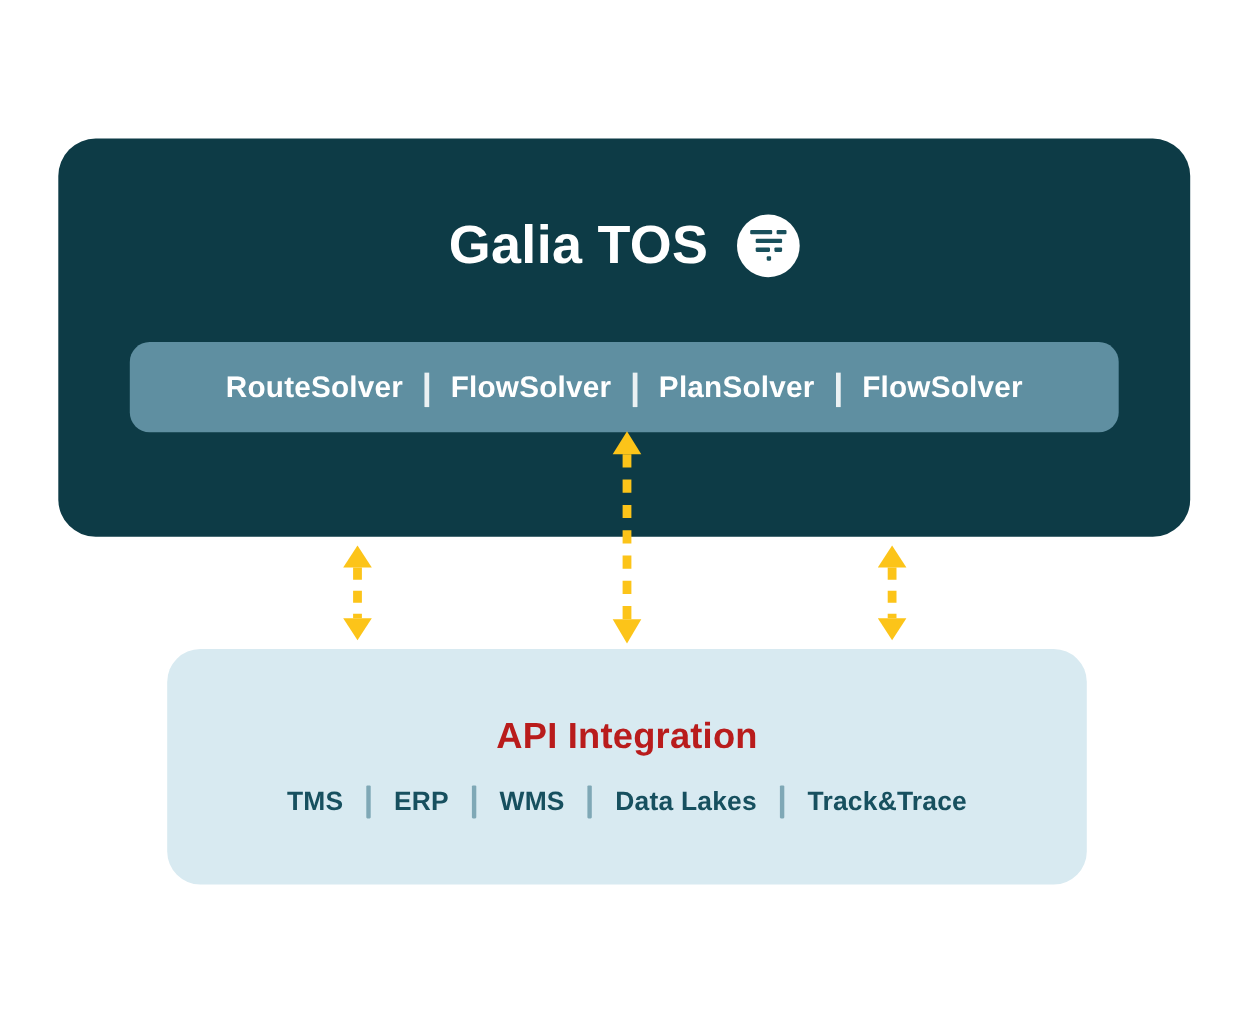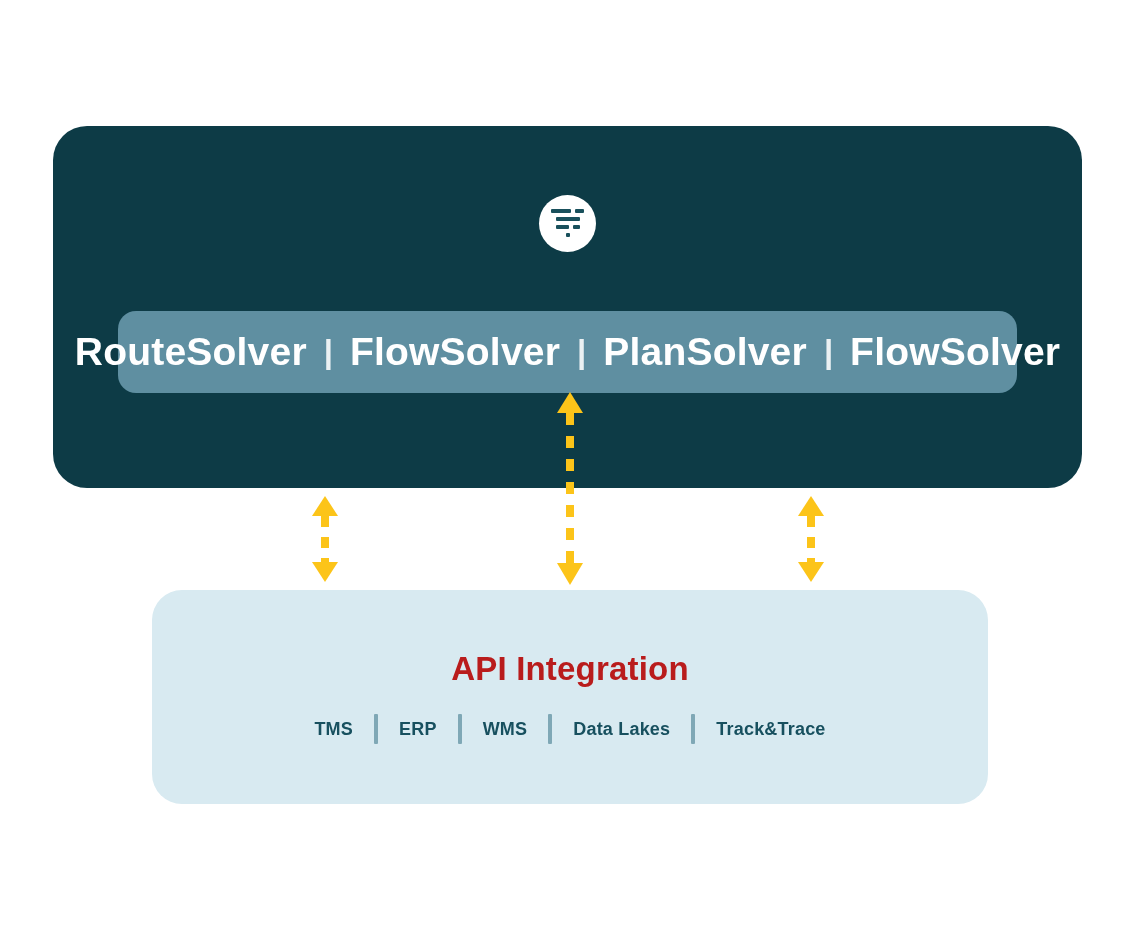--- a/index.html
+++ b/index.html
@@ -100,21 +100,21 @@
   }
 
   .solver-inner {
     display: flex;
     align-items: center;
     gap: 17px;
     white-space: nowrap;
   }
 
   .solver-item {
-    font-size: 39px;
+    font-size: 27px;
     font-weight: bold;
     color: #ffffff;
     letter-spacing: 0.2px;
   }
 
   .solver-sep {
     font-size: 33px;
     font-weight: bold;
     color: #ffffff;
     opacity: 0.88;
@@ -152,21 +152,21 @@
   }
 
   .api-list {
     display: flex;
     align-items: center;
     gap: 21px;
     white-space: nowrap;
   }
 
   .api-item {
-    font-size: 18px;
+    font-size: 24px;
     font-weight: bold;
     color: #17505f;
     letter-spacing: 0.2px;
   }
 
   .api-sep {
     display: inline-block;
     width: 4px;
     height: 30px;
     background: #7fa8b6;
@@ -174,20 +174,21 @@
   }
 </style>
 </head>
 <body>
 
 <div id="stage">
 
   <div class="tos-card">
 
     <div class="tos-title-row">
+      <span class="tos-title">Galia TOS</span>
 
       <span class="logo-circle">
         <span class="logo-row">
           <span class="logo-bar lb-a"></span>
           <span class="logo-bar lb-b"></span>
         </span>
         <span class="logo-row">
           <span class="logo-bar lb-c"></span>
         </span>
         <span class="logo-row">

